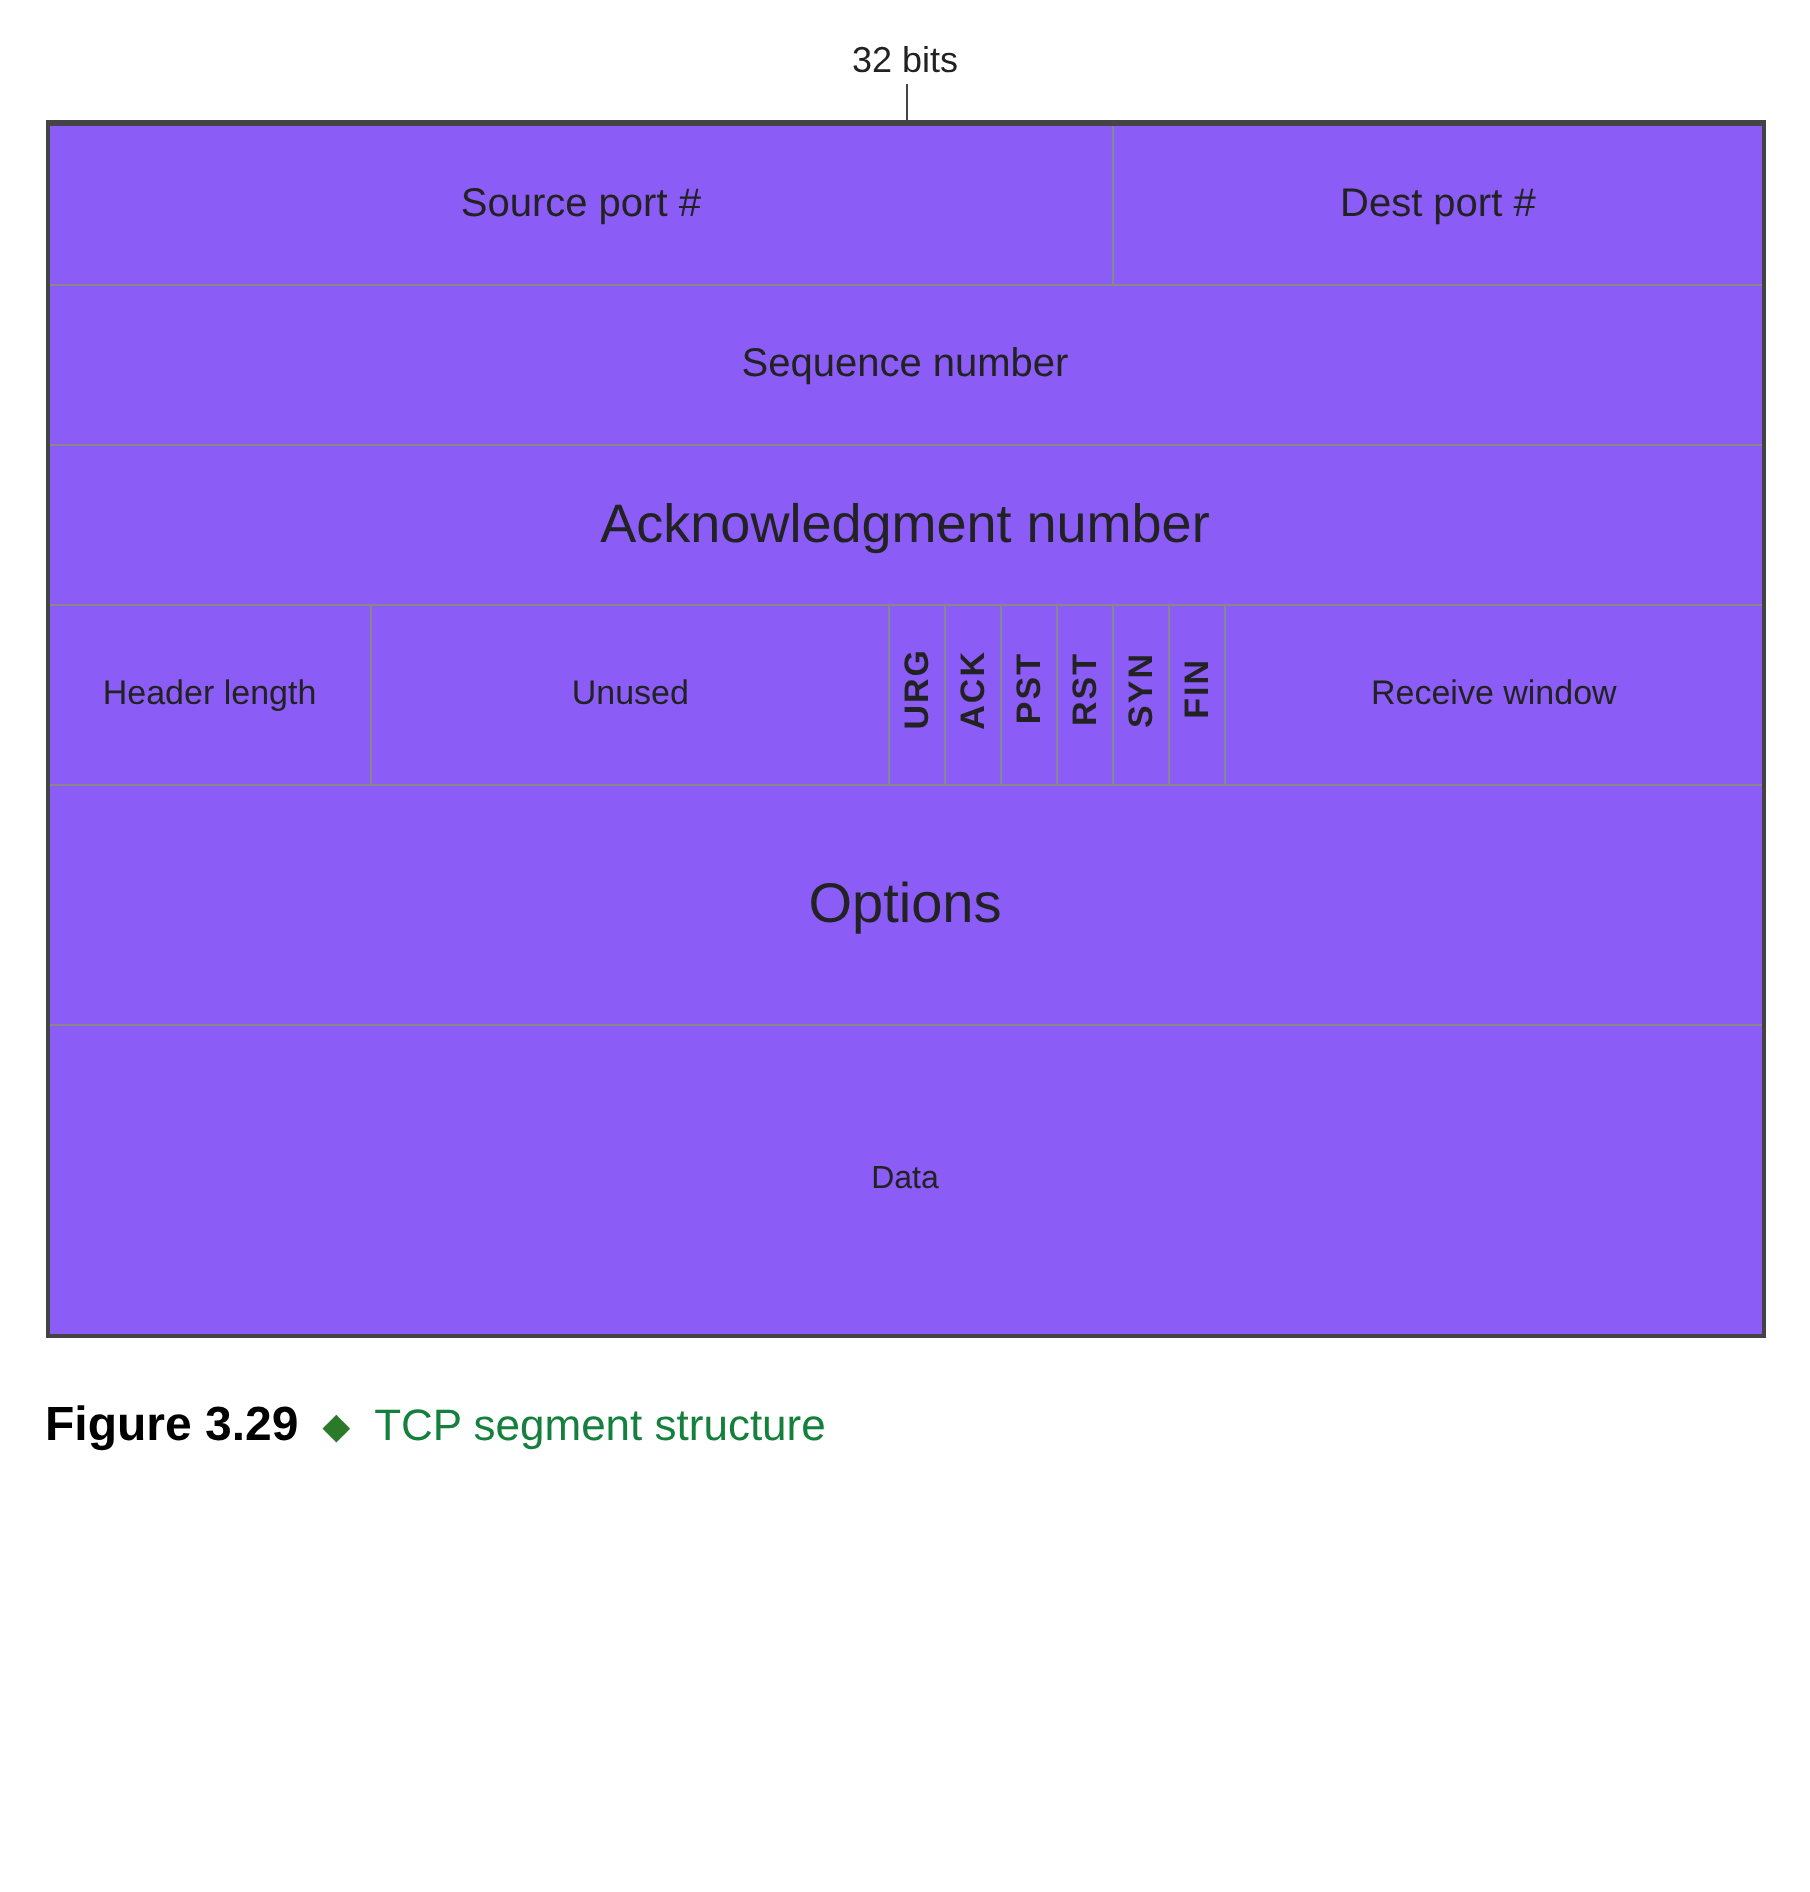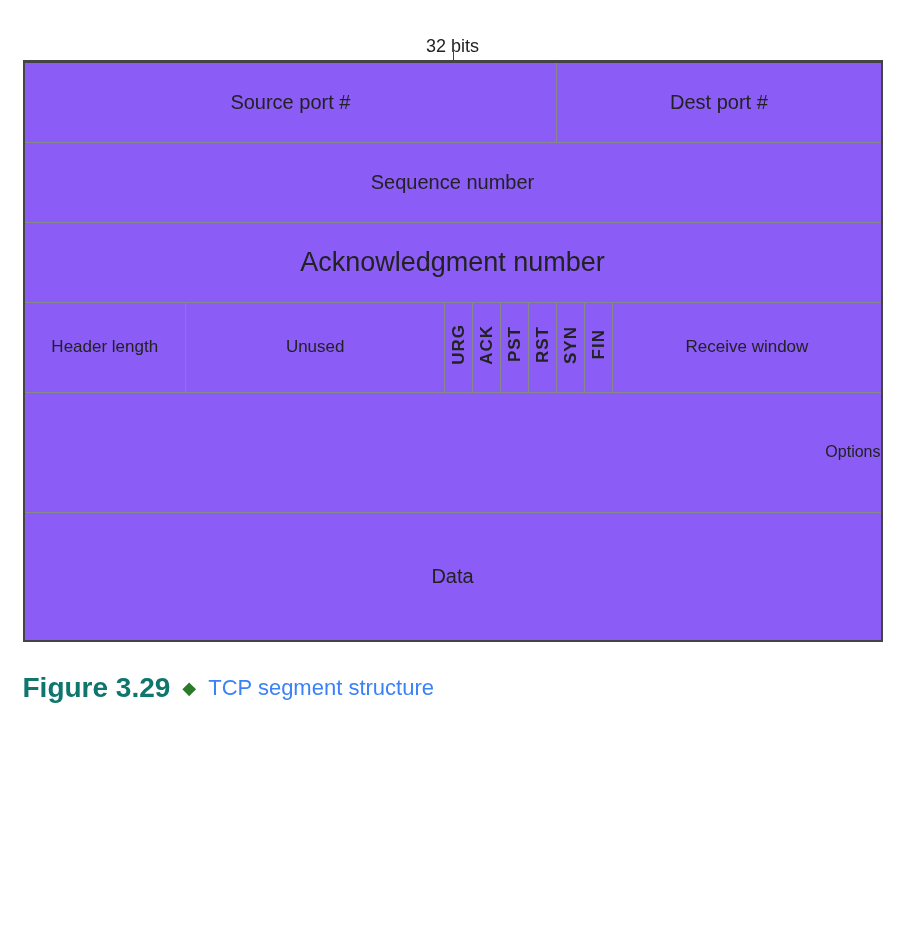--- a/index.html
+++ b/index.html
@@ -26,21 +26,21 @@
       height: 40px;
       margin-bottom: 0;
     }
 
     .bits-label {
       font-size: 18px;
       color: #222;
       position: absolute;
       left: 50%;
       transform: translateX(-50%);
-      top: 16px;
+      top: 0;
     }
 
     .bits-tick {
       position: absolute;
       left: 50%;
       bottom: 0;
       width: 1px;
       height: 18px;
       background: #444;
     }
@@ -119,52 +119,51 @@
       font-size: 20px;
     }
 
     .row-checksum td {
       height: 80px;
       font-size: 20px;
     }
 
     .row-options td {
       height: 120px;
+      font-size: 28px;
+    }
+
+    .row-data td {
+      height: 156px;
       font-size: 16px;
-      text-align: right;
-    }
-
-    .row-data td {
-      height: 129px;
-      font-size: 20px;
       margin-left: 40px;
     }
 
     .figure-caption {
       display: flex;
       align-items: center;
       margin-top: 30px;
       width: 860px;
       gap: 12px;
     }
 
     .figure-label {
-      font-size: 28px;
+      font-size: 24px;
       font-weight: bold;
-      color: #0f766e;
+      color: #000000;
     }
 
     .diamond {
       color: #2a7a2a;
       font-size: 18px;
     }
 
     .figure-title {
       font-size: 22px;
-      color: #3b82f6;
+      color: #15803d;
     }
   </style>
 </head>
 <body>
 
 <div class="diagram-container">
 
   <div class="bits-label-row">
     <span class="bits-label">32 bits</span>
     <div class="bits-tick"></div>

